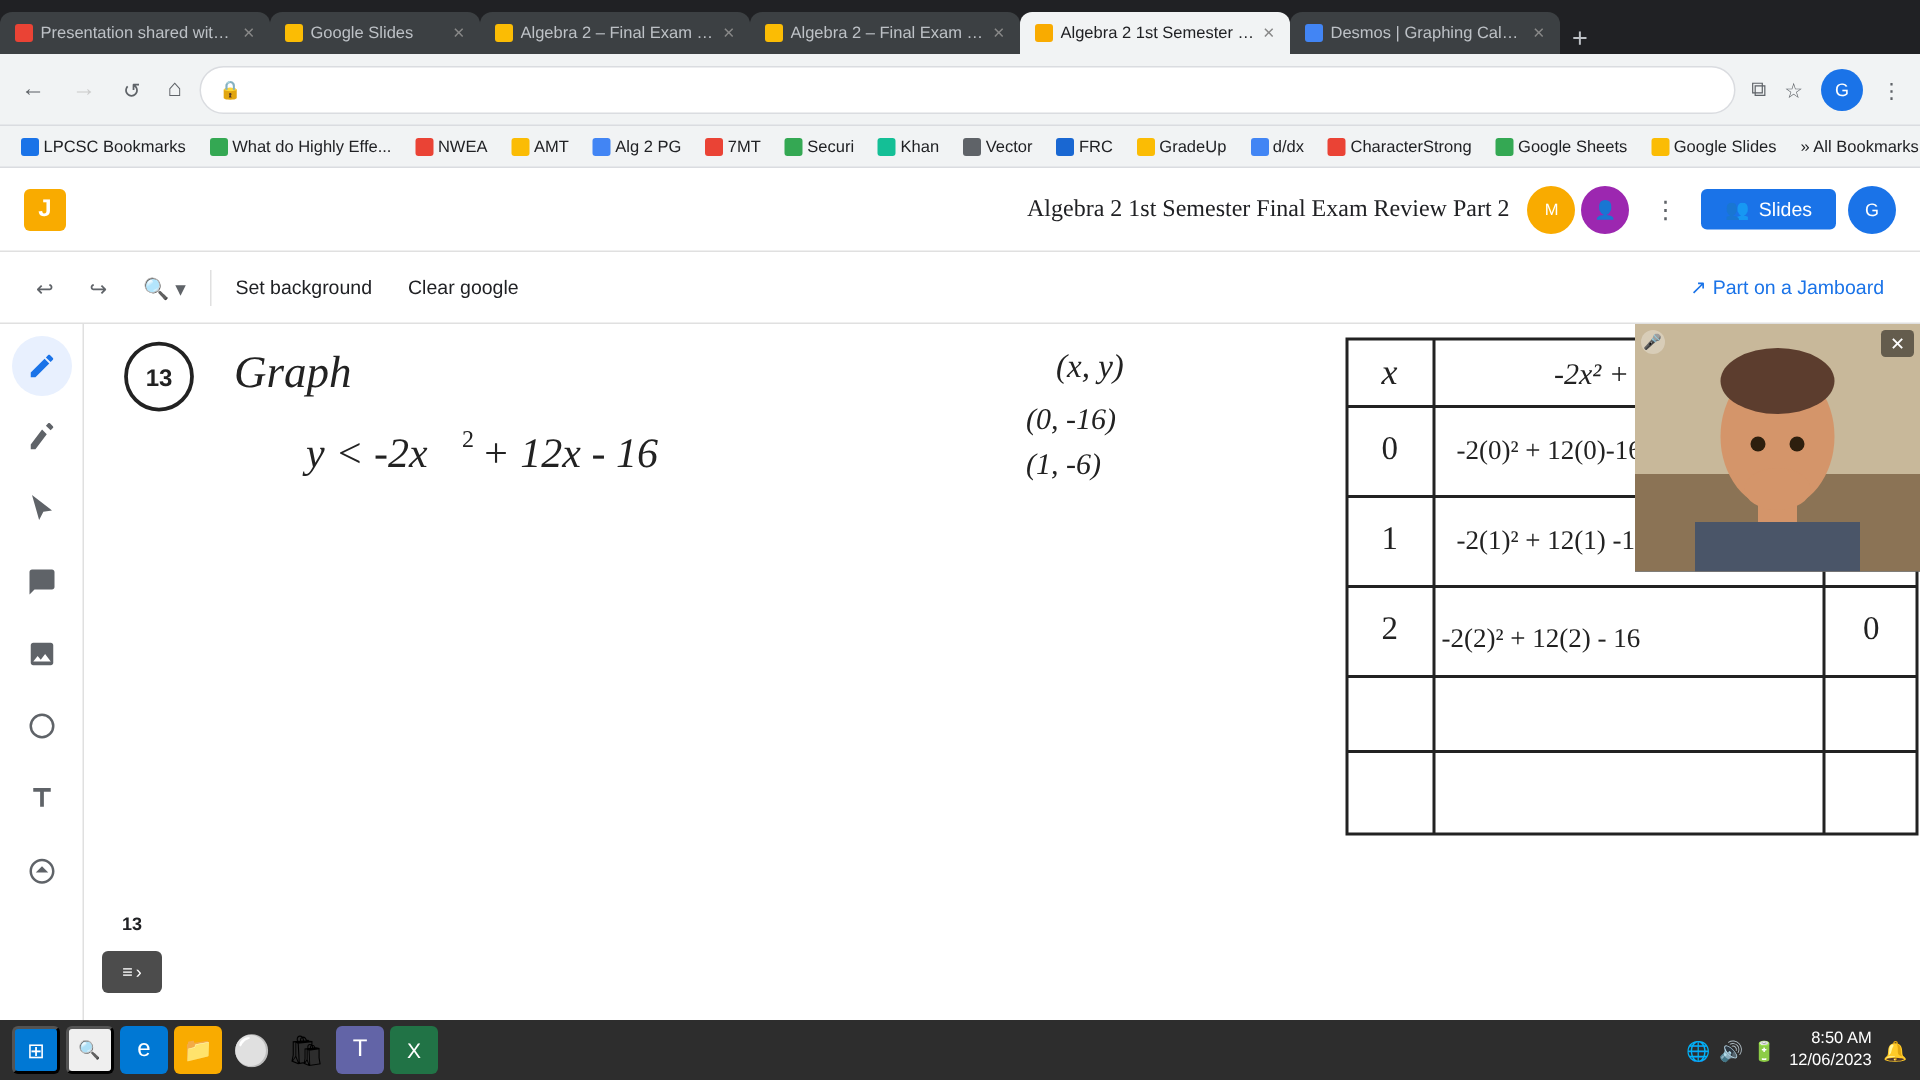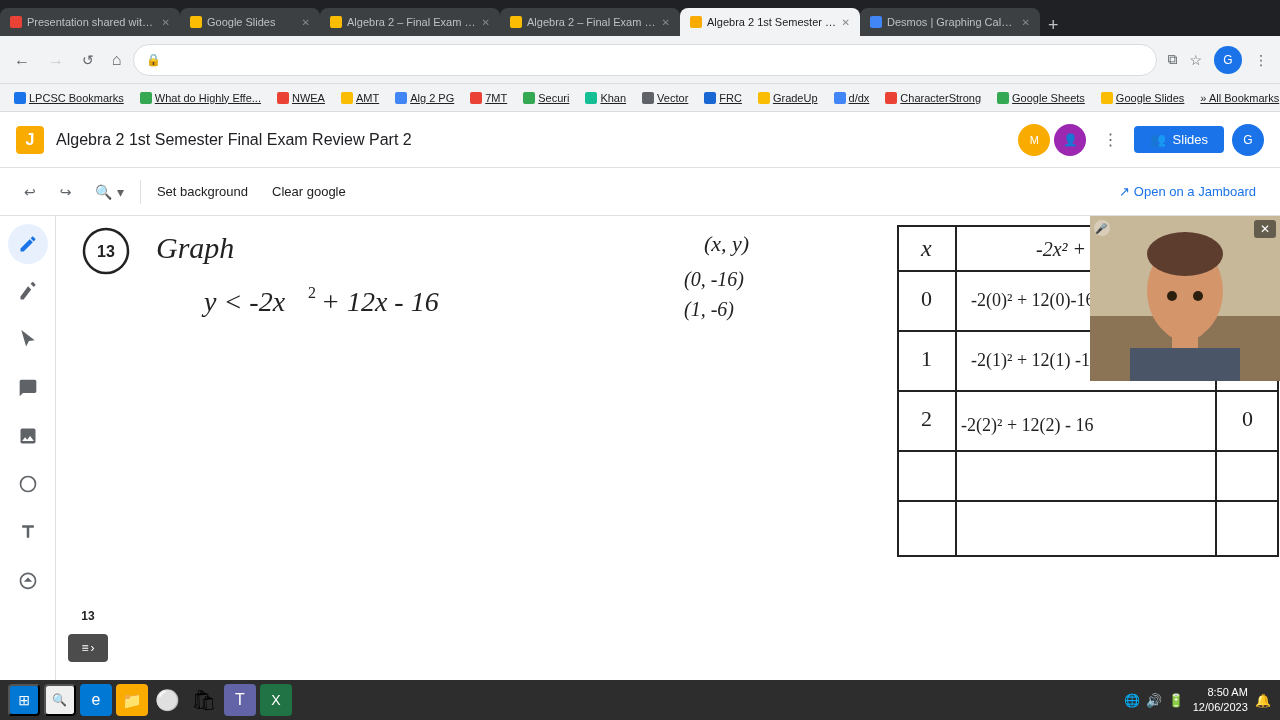--- a/index.html
+++ b/index.html
@@ -20,28 +20,28 @@
     .nav-btn:disabled { color: #ccc; }
     .nav-btn.reload { font-size: 14px; }
     .address-bar { flex: 1; background: #fff; border: 1px solid #dadce0; border-radius: 20px; padding: 4px 12px; font-size: 12px; color: #202124; display: flex; align-items: center; gap: 6px; height: 32px; }
     .address-bar .lock-icon { color: #5f6368; font-size: 12px; }
     .address-text { flex: 1; font-size: 12px; color: #202124; }
     .nav-icons { display: flex; gap: 4px; }
     .nav-icon-btn { background: none; border: none; color: #5f6368; cursor: pointer; font-size: 14px; padding: 4px; border-radius: 50%; }
     .profile-icon { width: 28px; height: 28px; border-radius: 50%; background: #1a73e8; color: white; display: flex; align-items: center; justify-content: center; font-size: 12px; cursor: pointer; }
 
     
-    .bookmarks-bar { display: flex; align-items: center; background: #f1f3f4; padding: 2px 8px; height: 28px; border-bottom: 1px solid #dadce0; gap: 4px; font-size: 11px; color: #202124; overflow: hidden; text-decoration: underline; }
+    .bookmarks-bar { display: flex; align-items: center; background: #f1f3f4; padding: 2px 8px; height: 28px; border-bottom: 1px solid #dadce0; gap: 4px; font-size: 11px; color: #202124; overflow: hidden; }
     .bookmark-item { display: flex; align-items: center; gap: 3px; padding: 2px 6px; border-radius: 10px; cursor: pointer; white-space: nowrap; font-size: 11px; }
     .bm-icon { width: 12px; height: 12px; border-radius: 2px; flex-shrink: 0; }
 
     
     .app-header { display: flex; align-items: center; background: #fff; padding: 0 16px; height: 56px; border-bottom: 1px solid #e0e0e0; gap: 12px; }
     .app-logo { width: 28px; height: 28px; background: #f9ab00; border-radius: 4px; display: flex; align-items: center; justify-content: center; color: white; font-size: 16px; font-weight: bold; }
-    .app-title { font-size: 16px; color: #202124; font-family: Liberation Sans, sans-serif; flex: 1; }
+    .app-title { font-size: 16px; color: #202124; font-family: Liberation Serif, serif; flex: 1; text-align: right; }
     .header-right { display: flex; align-items: center; gap: 8px; }
     .share-btn { background: #1a73e8; color: white; border: none; border-radius: 4px; padding: 6px 16px; font-size: 13px; cursor: pointer; display: flex; align-items: center; gap: 6px; }
     .header-icon-btn { background: none; border: none; color: #5f6368; cursor: pointer; font-size: 16px; padding: 4px 8px; border-radius: 4px; }
     .avatar { width: 32px; height: 32px; border-radius: 50%; background: #9c27b0; color: white; display: flex; align-items: center; justify-content: center; font-size: 12px; cursor: pointer; }
     .avatar2 { width: 32px; height: 32px; border-radius: 50%; background: #4285f4; color: white; display: flex; align-items: center; justify-content: center; font-size: 12px; cursor: pointer; overflow: hidden; }
 
     
     .toolbar { display: flex; align-items: center; background: #fff; padding: 0 16px; height: 48px; border-bottom: 1px solid #e0e0e0; gap: 8px; }
     .tool-btn { background: none; border: none; color: #5f6368; cursor: pointer; font-size: 14px; padding: 4px 8px; border-radius: 4px; display: flex; align-items: center; gap: 4px; }
     .tool-separator { width: 1px; height: 24px; background: #e0e0e0; }
@@ -216,21 +216,21 @@
   </button>
   <button class="tool-btn">
     <span>🔍</span>
     <span>▾</span>
   </button>
   <div class="tool-separator"></div>
   <button class="set-background-btn">Set background</button>
   <button class="clear-frame-btn">Clear google</button>
   <button class="open-jamboard-btn">
     <span>↗</span>
-    <span>Open on a Jamboard</span>
+    <span>Part on a Jamboard</span>
   </button>
 </div>
 
 <div class="main-layout" style="position:relative;">
 
   <div class="left-sidebar">
     <div class="sidebar-tool active">
       <svg width="20" height="20" viewBox="0 0 24 24" fill="currentColor">
           <path d="M3 17.25V21h3.75L17.81 9.94l-3.75-3.75L3 17.25zM20.71 7.04c.39-.39.39-1.02 0-1.41l-2.34-2.34c-.39-.39-1.02-.39-1.41 0l-1.83 1.83 3.75 3.75 1.83-1.83z"></path>
         </svg>

